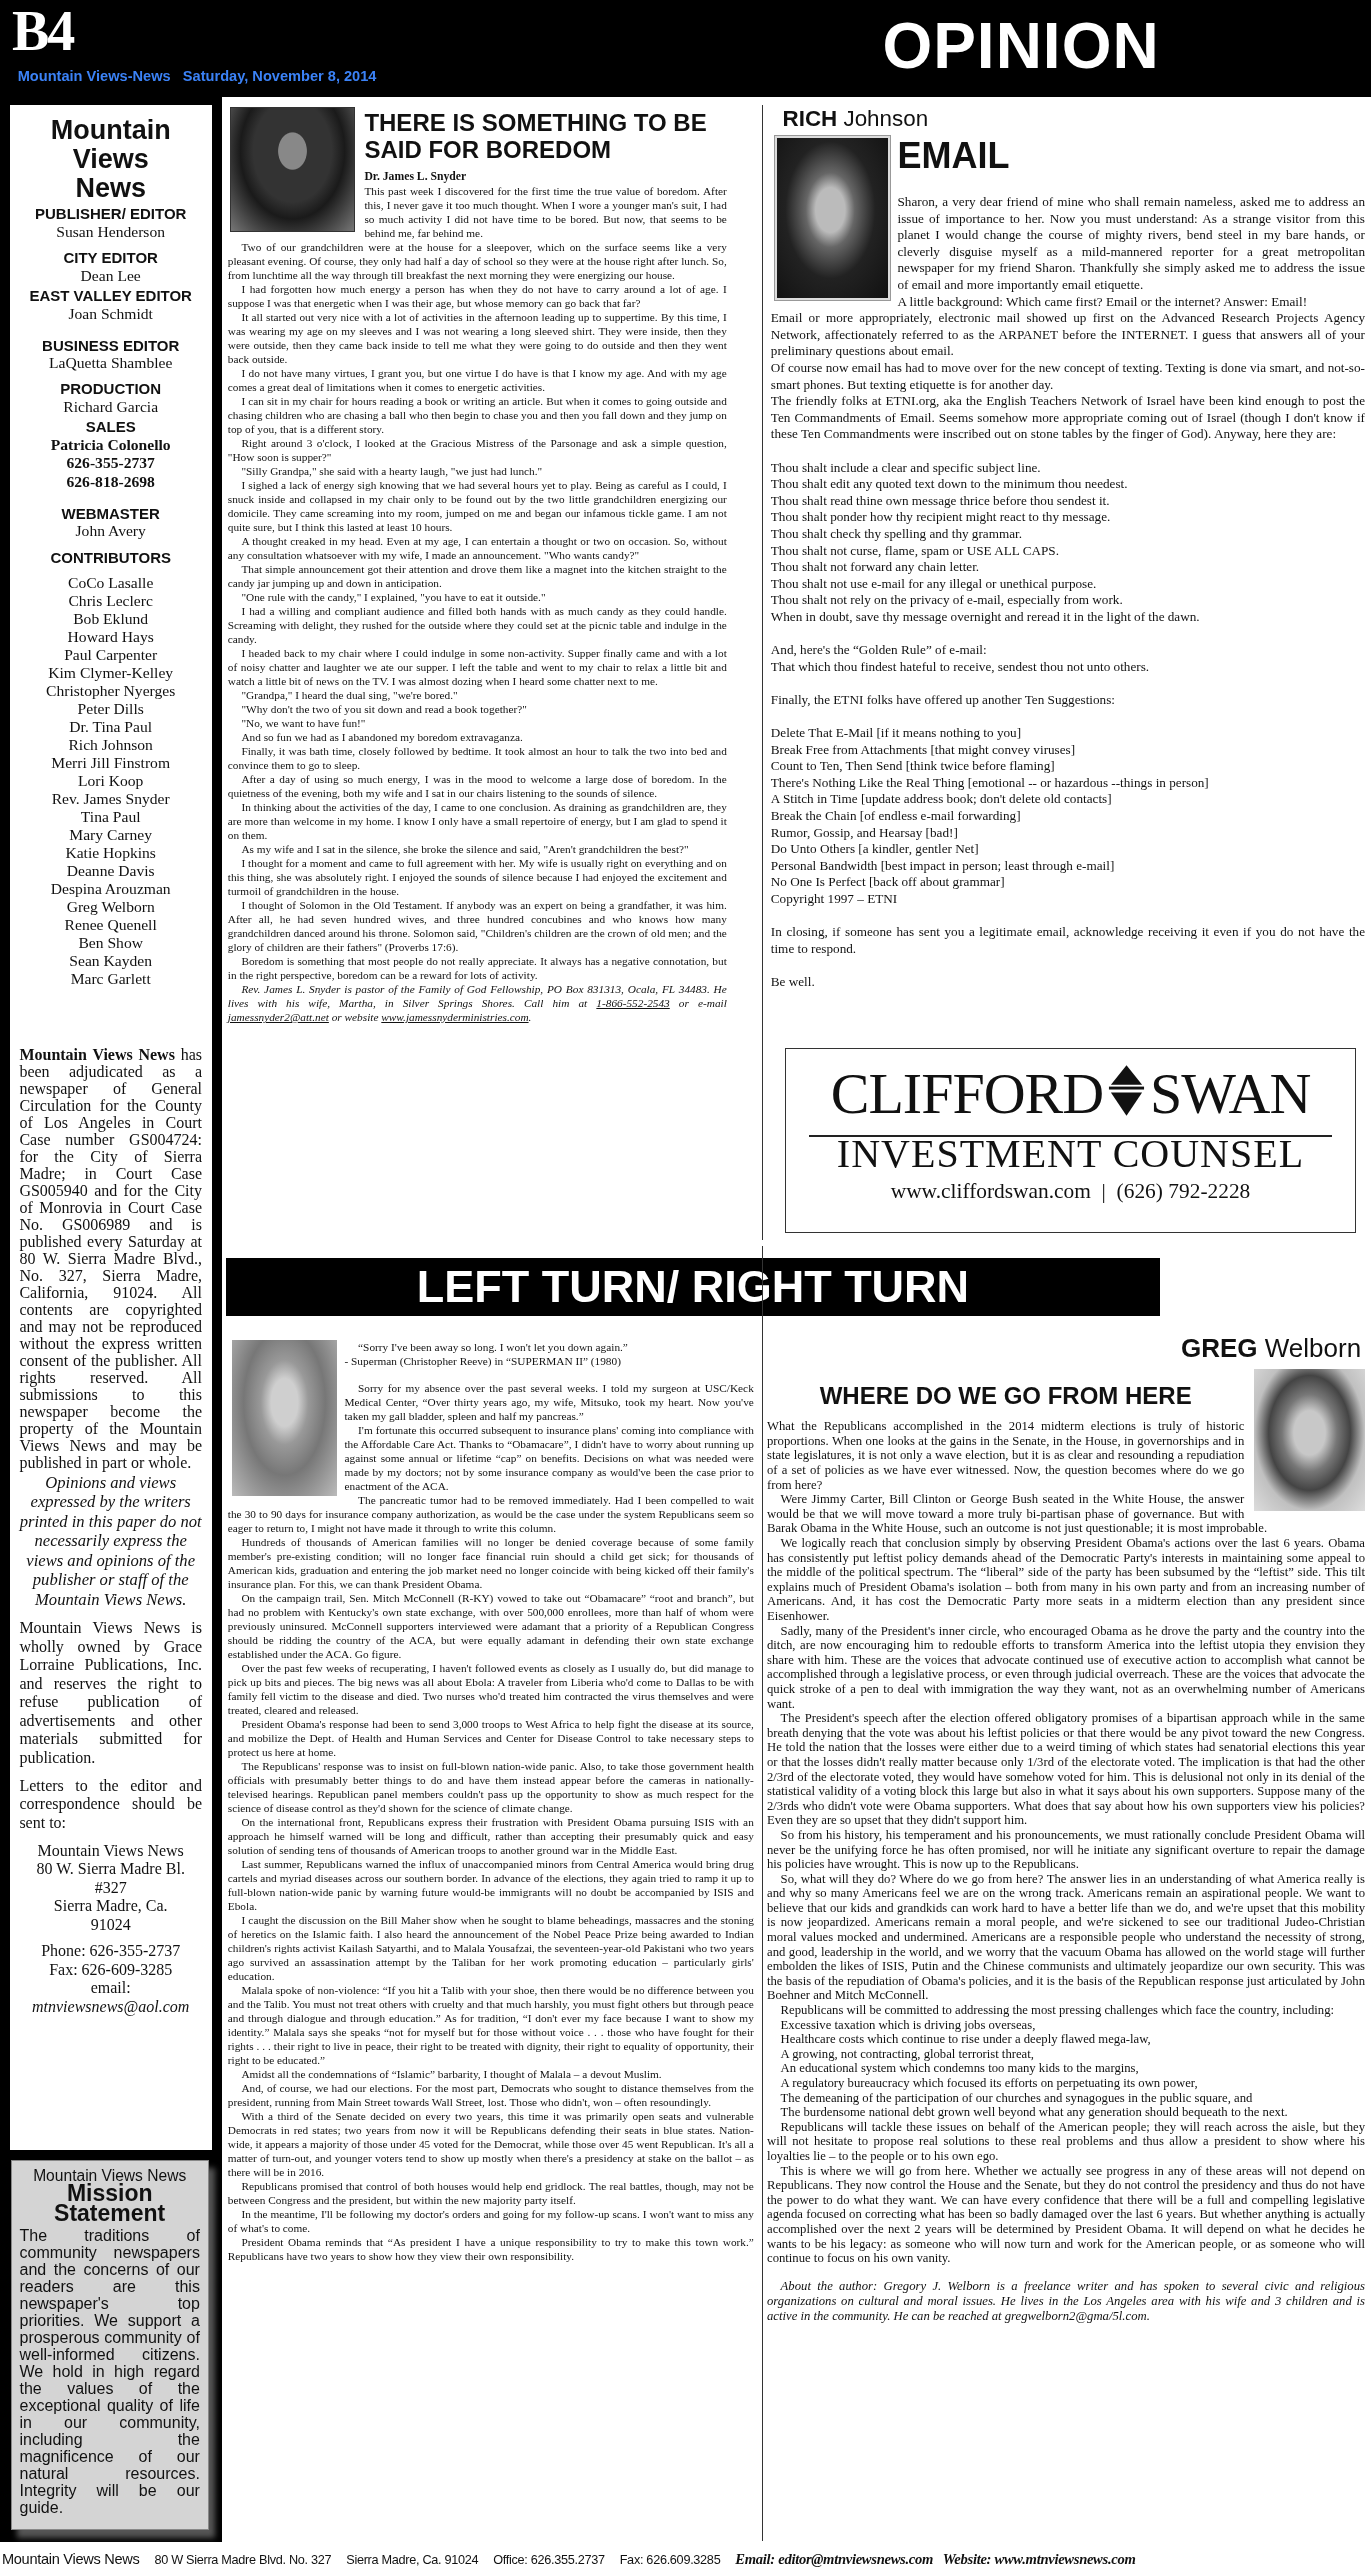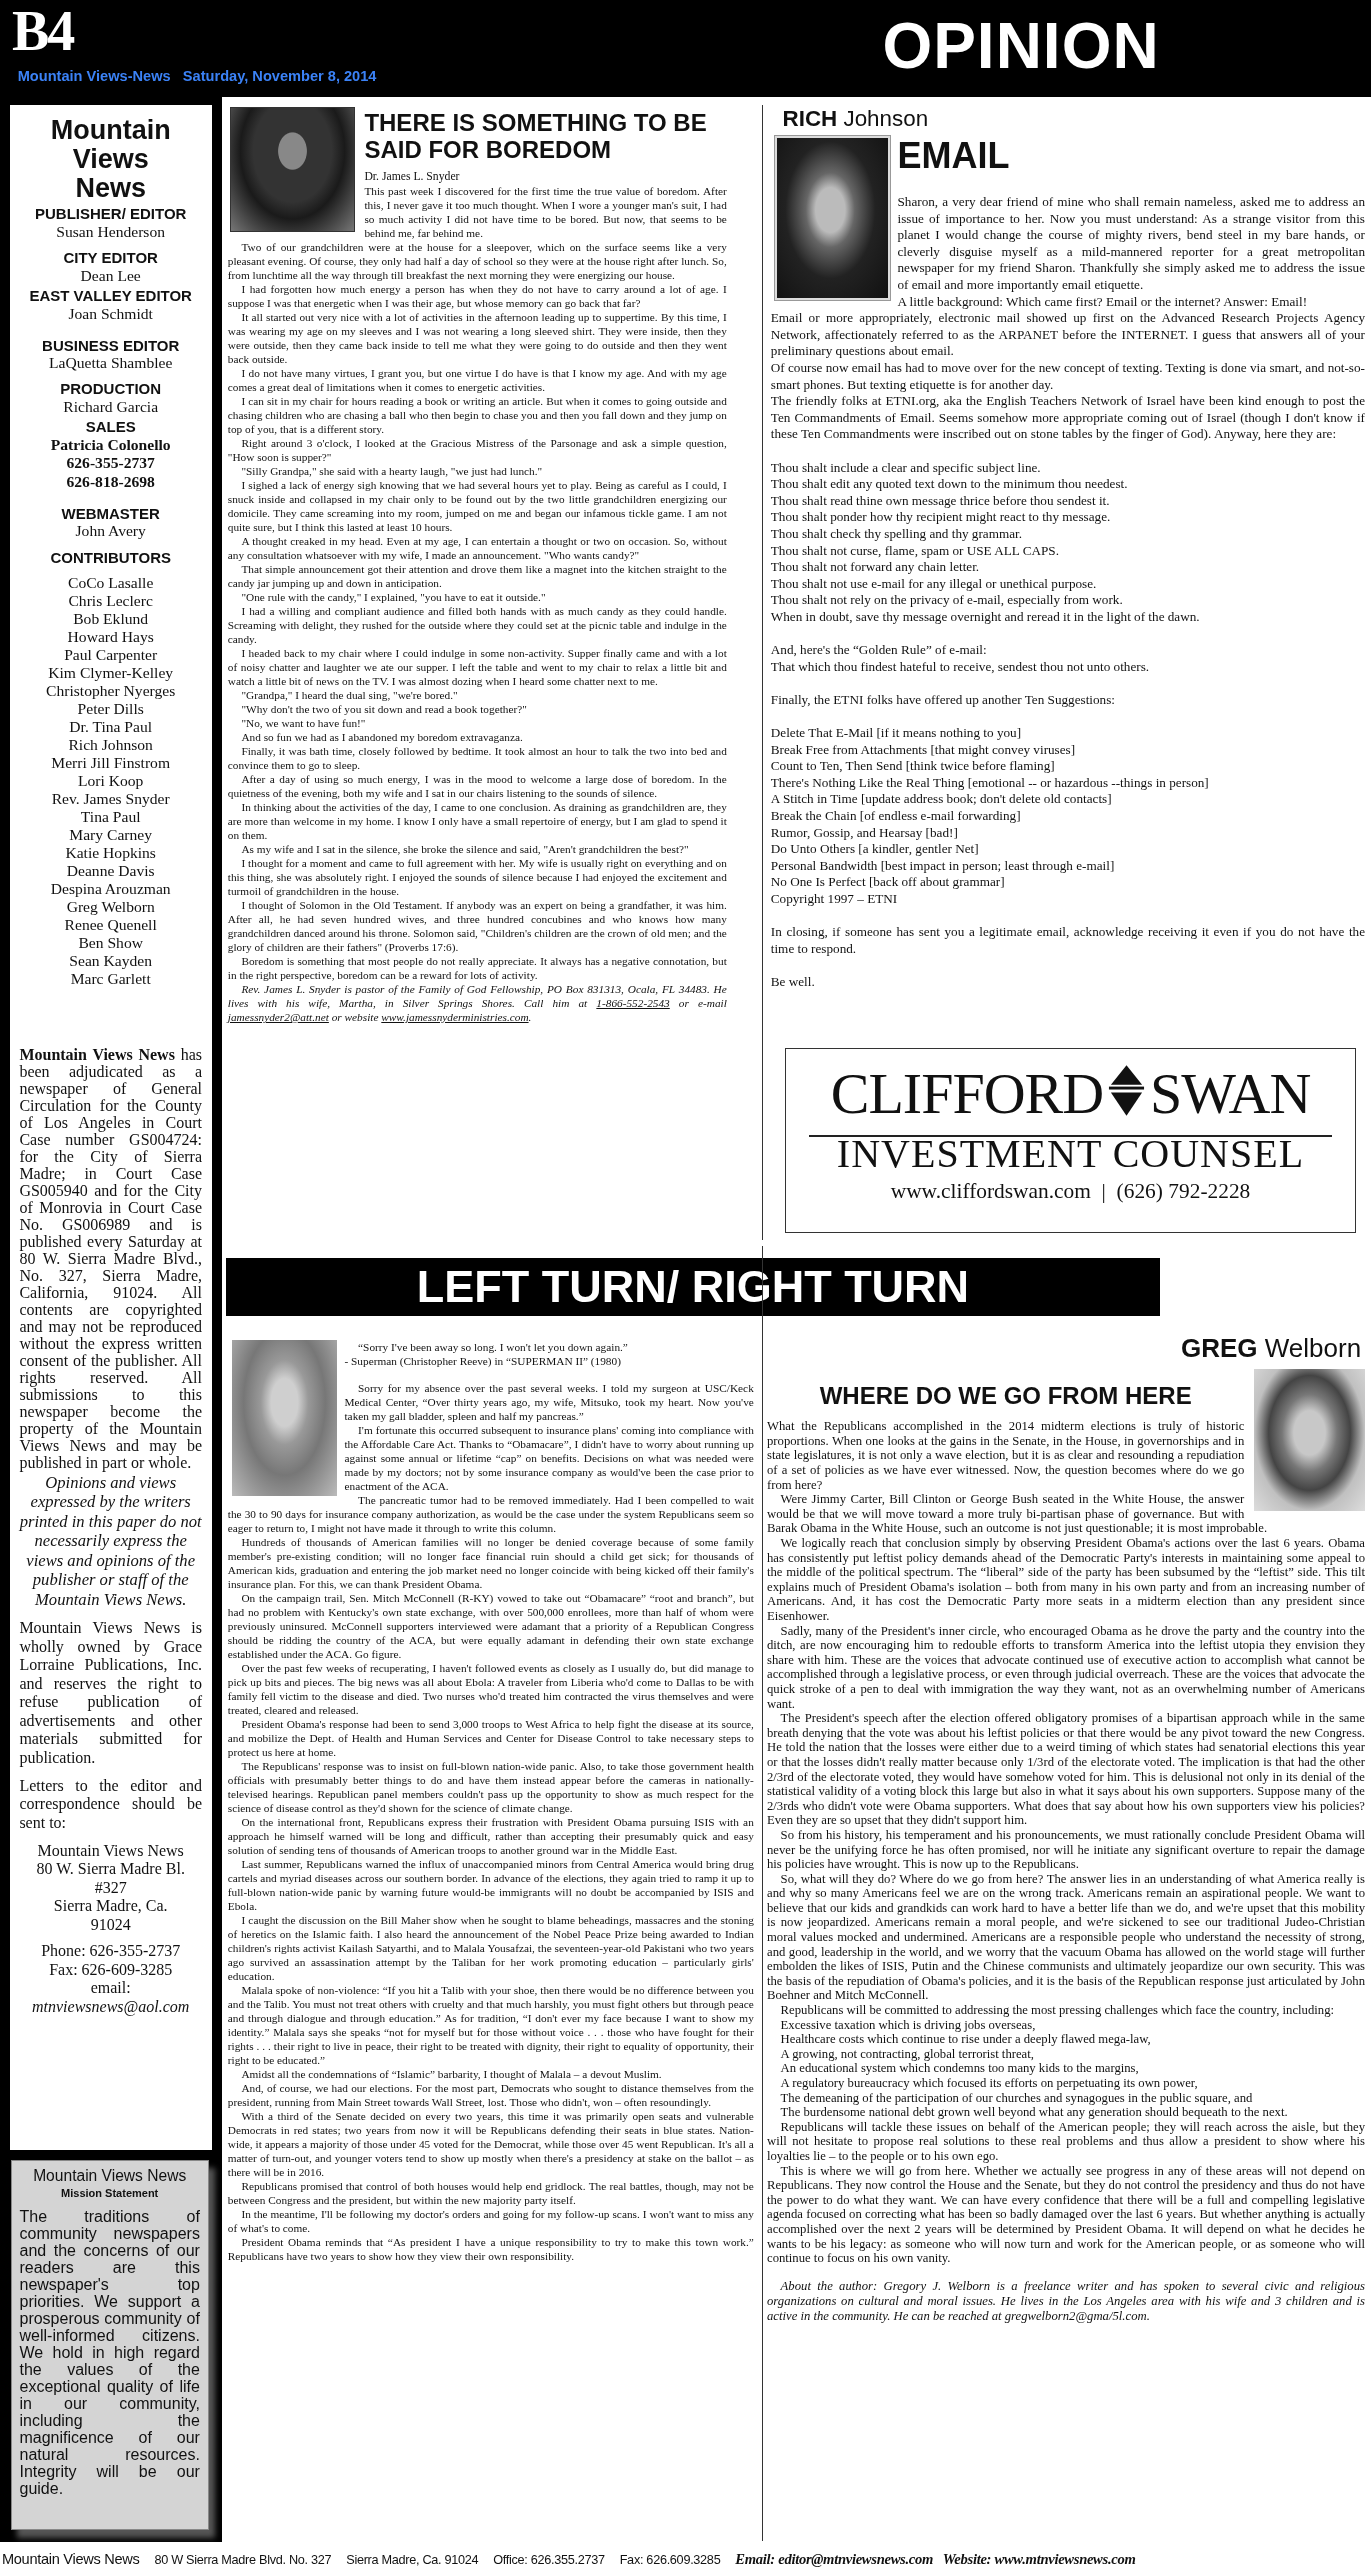--- a/index.html
+++ b/index.html
@@ -22,32 +22,32 @@
   .sidebar .legal { text-align: justify; font-size: 16px; line-height: 17px; padding: 0 9.7px; margin-top: 58px; }
   .sidebar .legal b { font-weight: bold; }
   .sidebar .disclaimer { font-style: italic; font-size: 16.6px; line-height: 19.5px; padding: 0 9.7px; margin-top: 1.9px; }
   .sidebar .owner { text-align: justify; font-size: 16px; line-height: 18.5px; padding: 0 9.7px; margin-top: 9.7px; }
   .sidebar .letters { text-align: justify; font-size: 16px; line-height: 18.5px; padding: 0 9.7px; margin-top: 9.7px; }
   .sidebar .address { font-size: 16px; line-height: 18.5px; margin-top: 9.7px; }
   .sidebar .contact { font-size: 16px; line-height: 18.5px; margin-top: 7.8px; }
   .sidebar .contact i { font-style: italic; }
   .mission { position: absolute; left: 10.7px; top: 2063px; width: 198px; height: 370px; background: #d4d4d4; border: 1px solid #888; box-shadow: 5.8px 7.8px 5.8px #555; padding: 5.8px 7.8px; font-family: "Liberation Sans", sans-serif; }
   .mission .m-title { text-align: center; font-size: 15.6px; line-height: 17.5px; }
-  .mission .m-sub { text-align: center; font-size: 11px; font-weight: bold; line-height: 19.5px; }
+  .mission .m-sub { text-align: center; font-size: 23px; font-weight: bold; line-height: 19.5px; }
   .mission .m-body { font-size: 16px; line-height: 17px; text-align: justify; margin-top: 3.9px; }
 
   .content { position: absolute; left: 222px; top: 97px; width: 1149px; height: 2445px; background: #fff; }
   .article { position: absolute; font-size: 11.3px; line-height: 14px; text-align: justify; }
   .article p { text-indent: 13.6px; }
   .article p.noind { text-indent: 0; }
 
   .boredom { left: 5.8px; top: 5.8px; width: 499px; height: 1144px; }
   .boredom .photo { float: left; width: 125px; height: 125px; margin: 3.9px 9.7px 3.9px 1.9px; background: radial-gradient(ellipse at 50% 35%, #888 0 16%, #333 17% 45%, #1a1a1a 60%, #777 100%); border: 1px solid #333; }
   .boredom h1 { font-family: "Liberation Sans", sans-serif; font-size: 24px; line-height: 27px; font-weight: bold; margin-top: 5.8px; text-align: left; }
-  .boredom .byline { font-weight: normal; font-size: 11.7px; margin-top: 7.8px; }
+  .boredom .byline { font-weight: bold; font-size: 11.7px; margin-top: 7.8px; }
   .boredom .bio { font-style: italic; text-indent: 13.6px; }
   .boredom .bio u { text-decoration: underline; }
 
   .vrule { position: absolute; left: 540px; top: 7.8px; width: 1px; height: 1135px; background: #333; }
 
   .email-col { left: 543px; top: 5.8px; width: 600px; height: 1139px; padding-left: 5.8px; font-size: 13.2px; line-height: 16.6px; }
   .email-col .author { font-family: "Liberation Sans", sans-serif; font-size: 22.4px; line-height: 27px; padding-left: 11.7px; margin-top: 1.9px; }
   .email-col .author b { font-weight: bold; }
   .email-col .photo { float: left; width: 115px; height: 164px; margin: 3.9px 7.8px 1.9px 3.9px; background: radial-gradient(ellipse at 48% 45%, #bbb 0 18%, #666 30%, #222 55%, #111 100%); border: 2.9px solid #ddd; outline: 1px solid #999; }
   .email-col h1 { font-family: "Liberation Sans", sans-serif; font-size: 36px; line-height: 39px; font-weight: bold; margin: 3.9px 0 19.5px; text-align: left; }

